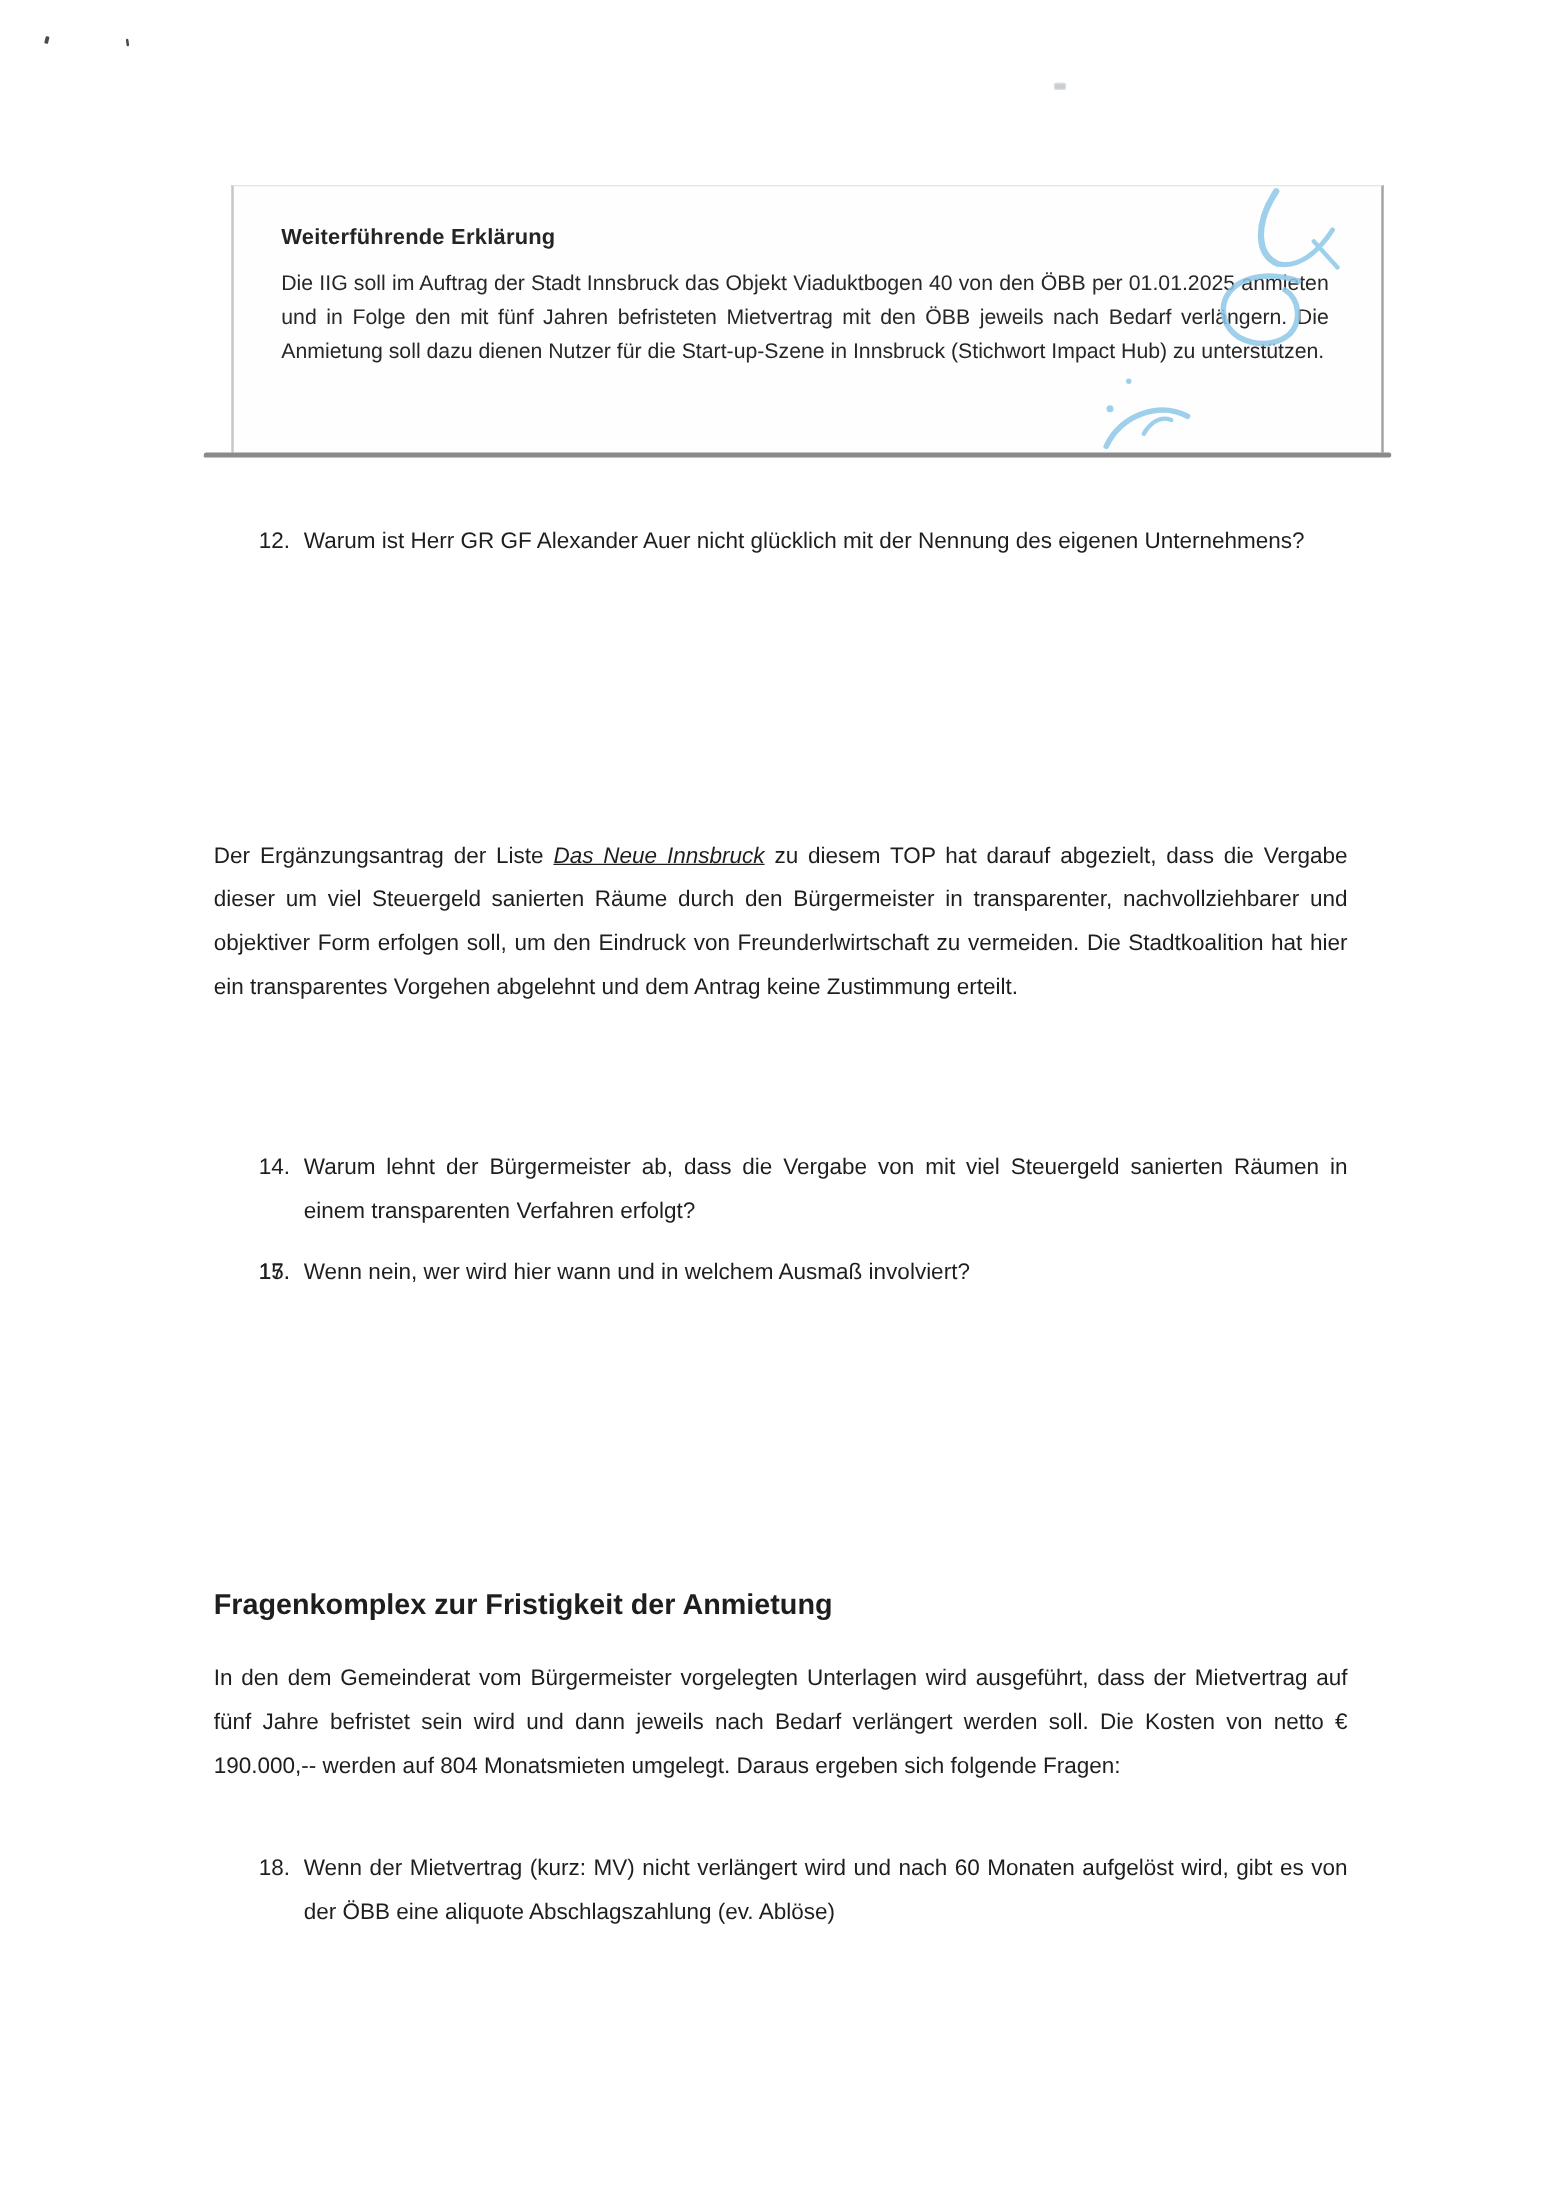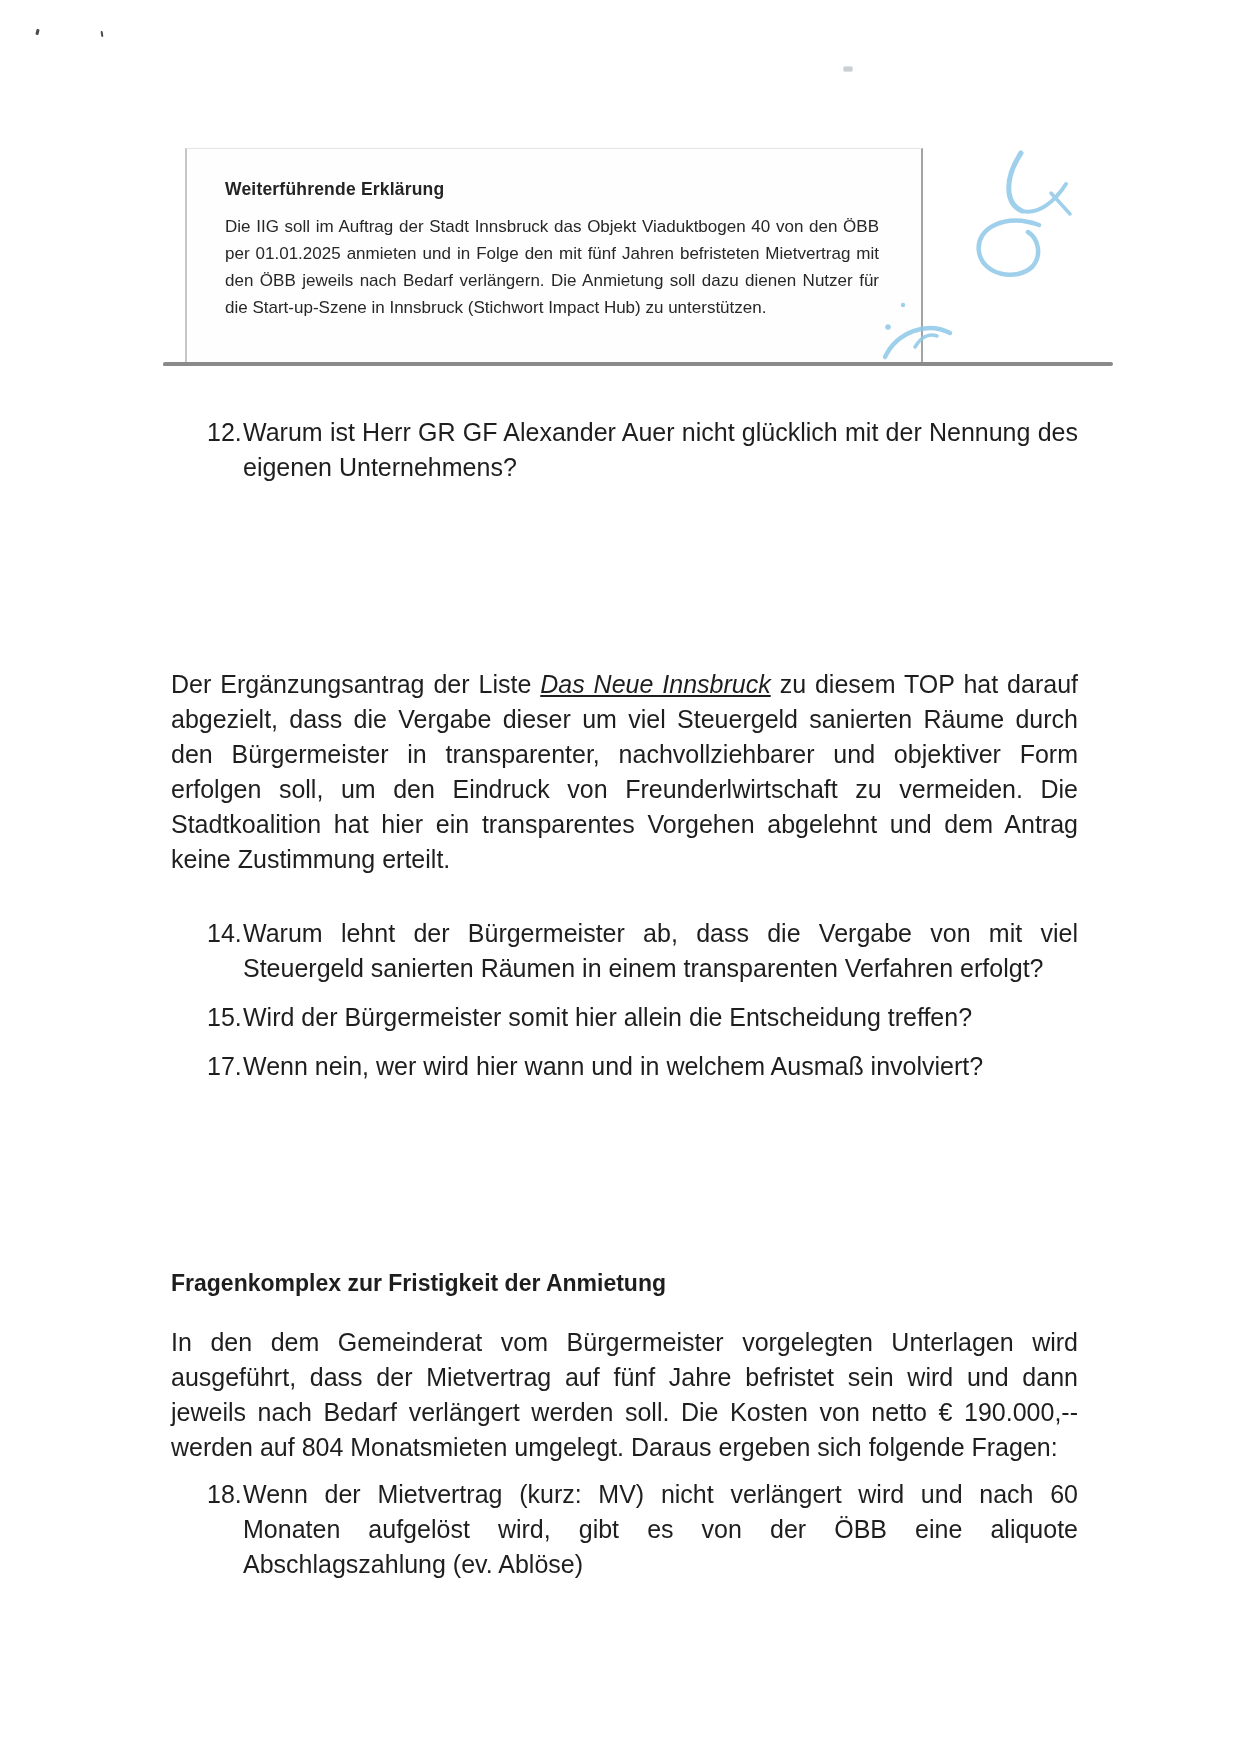--- a/index.html
+++ b/index.html
@@ -13,21 +13,21 @@
   }
 
   
   .speck{position:absolute;background:#4a4a4a;border-radius:1px;}
   .speck-1{left:36px;top:29px;width:3px;height:6px;transform:rotate(14deg);}
   .speck-2{left:101px;top:31px;width:2px;height:6px;transform:rotate(-8deg);}
   .speck-3{left:843px;top:66px;width:8px;height:4px;background:#c9ced2;border:1px solid #dde1e4;border-radius:2px;}
 
   
   .info-box{
-    position:absolute;left:185px;top:148px;width:738px;height:214px;
+    position:absolute;left:185px;top:148px;width:922px;height:214px;
     border-left:2px solid #c6c6c6;
     border-right:2px solid #a3a3a3;
     border-top:1px solid #e4e4e4;
     background:#fffefe;
     box-sizing:border-box;
     padding:29px 42px 0 38px;
     color:#262626;
   }
   .box-bottom-line{
     position:absolute;left:163px;top:362px;width:950px;height:4px;
@@ -39,21 +39,21 @@
   }
   .info-box p{
     margin:13px 0 0 0;font-size:17px;line-height:27px;
     text-align:justify;color:#272727;
   }
 
   
   .annotation{position:absolute;left:855px;top:135px;width:230px;height:235px;pointer-events:none;}
 
   
-  .flow{position:absolute;left:171px;width:907px;font-size:25px;line-height:35px;}
+  .flow{position:absolute;left:171px;width:907px;font-size:18px;line-height:35px;}
   .para{text-align:justify;}
   .q-list{}
   .q-item{position:relative;padding-left:72px;text-align:justify;margin-bottom:14px;}
   .q-item:last-child{margin-bottom:0;}
   .q-num{position:absolute;left:36px;top:0;}
   .em-name{font-style:italic;text-decoration:underline;}
   .heading{font-weight:700;font-size:23px;}
 
   #blk-questions-a{top:415px;}
   #blk-paragraph-1{top:667px;}
@@ -101,21 +101,20 @@
     <span>Der Ergänzungsantrag der Liste </span><span class="em-name">Das Neue Innsbruck</span><span> zu diesem TOP hat darauf abgezielt, dass die Vergabe dieser um viel Steuergeld sanierten Räume durch den Bürgermeister in transparenter, nachvollziehbarer und objektiver Form erfolgen soll, um den Eindruck von Freunderlwirtschaft zu vermeiden. Die Stadtkoalition hat hier ein transparentes Vorgehen abgelehnt und dem Antrag keine Zustimmung erteilt.</span>
   </div>
 
   <div class="flow q-list" id="blk-questions-b">
     <div class="q-item">
       <span class="q-num">14.</span>
       <span>Warum lehnt der Bürgermeister ab, dass die Vergabe von mit viel Steuergeld sanierten Räumen in einem transparenten Verfahren erfolgt?</span>
     </div>
     <div class="q-item">
       <span class="q-num">15.</span>
-      <span>Wird der Bürgermeister somit hier allein die Entscheidung treffen?</span>
     </div>
     <div class="q-item">
       <span class="q-num">17.</span>
       <span>Wenn nein, wer wird hier wann und in welchem Ausmaß involviert?</span>
     </div>
   </div>
 
   <div class="flow heading" id="blk-heading">Fragenkomplex zur Fristigkeit der Anmietung</div>
 
   <div class="flow para" id="blk-paragraph-2">In den dem Gemeinderat vom Bürgermeister vorgelegten Unterlagen wird ausgeführt, dass der Mietvertrag auf fünf Jahre befristet sein wird und dann jeweils nach Bedarf verlängert werden soll. Die Kosten von netto € 190.000,-- werden auf 804 Monatsmieten umgelegt. Daraus ergeben sich folgende Fragen:</div>

